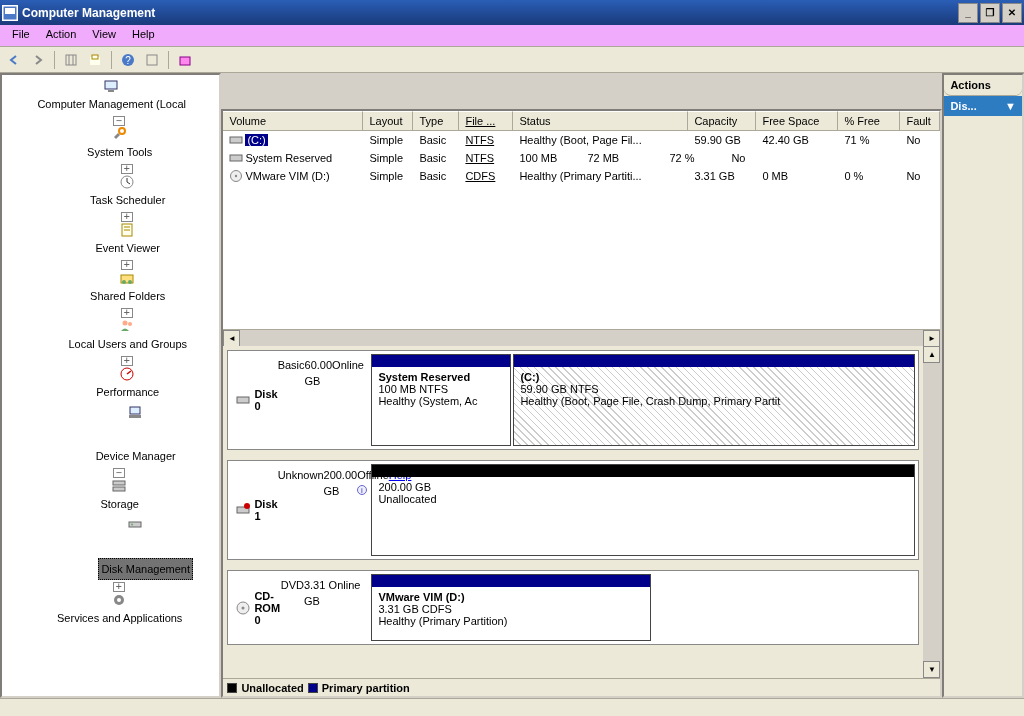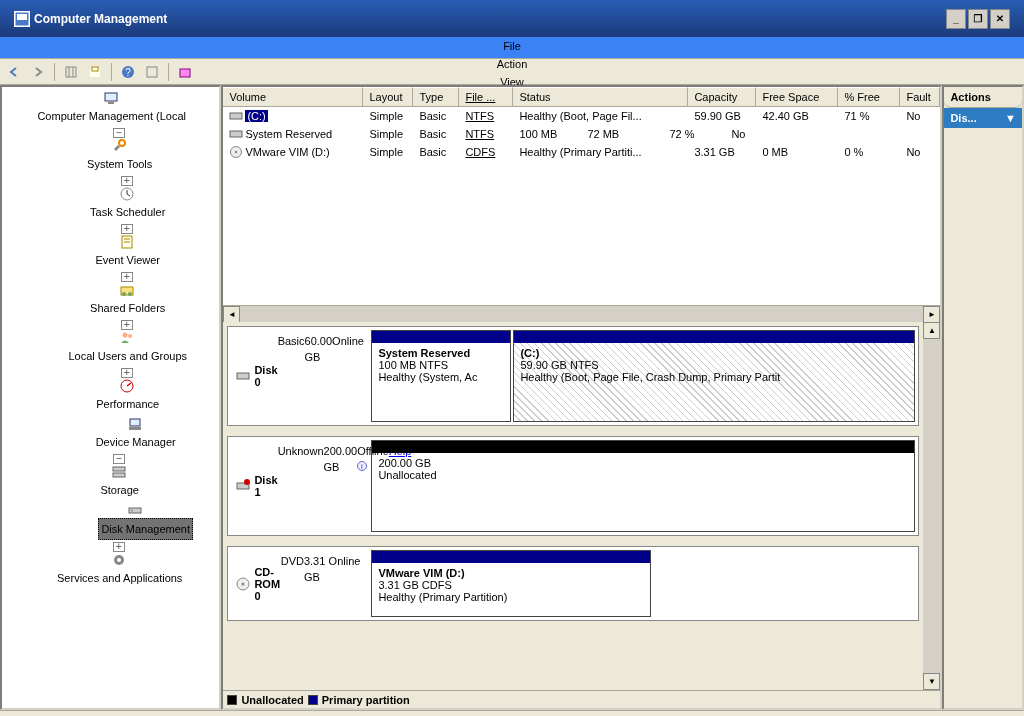--- a/index.html
+++ b/index.html
@@ -1,50 +1,50 @@
 <!DOCTYPE html>
 <html><head>
 <meta charset="utf-8">
 <style>
 * { box-sizing: border-box; margin: 0; padding: 0; }
 body { font-family: Tahoma, Verdana, sans-serif; font-size: 11px; background: #d4d0c8; width: 1024px; height: 716px; overflow: hidden; }
 
 
-.titlebar { height: 37px; background: linear-gradient(to bottom, #2a5eb6, #1a3a7a); display: flex; align-items: center; padding: 0 14px; color: #fff; font-weight: bold; }
+.titlebar { height: 25px; background: linear-gradient(to bottom, #2a5eb6, #1a3a7a); display: flex; align-items: center; padding: 0 2px; color: #fff; font-weight: bold; }
 .titlebar-icon { width: 16px; height: 16px; margin-right: 4px; background: #fff; display: inline-block; }
 .titlebar-title { flex: 1; font-size: 12px; }
 .window-btns { display: flex; gap: 2px; }
 .window-btn { width: 20px; height: 20px; background: #d4d0c8; border: 1px solid #888; display: flex; align-items: center; justify-content: center; font-family: Arial; font-size: 10px; font-weight: bold; color: #000; }
 
 
-.menubar { height: 22px; background: #3b82f6; display: flex; align-items: center; padding: 0 4px; border-bottom: 1px solid #aca899; flex-direction: column; }
+.menubar { height: 22px; background: #f0abfc; display: flex; align-items: flex-start; padding: 0 4px; border-bottom: 1px solid #aca899; }
 .menubar span { padding: 3px 8px; cursor: default; }
 
 
 .toolbar { height: 26px; background: #ece9d8; display: flex; align-items: center; padding: 0 4px; border-bottom: 1px solid #aca899; gap: 4px; }
 .tb-btn { width: 20px; height: 20px; display: flex; align-items: center; justify-content: center; }
 .tb-sep { width: 1px; height: 18px; background: #aca899; margin: 0 2px; }
 
 
 .content { display: flex; height: calc(100% - 25px - 22px - 26px - 18px); }
 
 
 .tree-panel { width: 250px; background: #fff; border: 2px inset #d4d0c8; overflow: auto; padding: 2px; }
 .tree-node { display: flex; align-items: center; padding: 1px 0; white-space: nowrap; line-height: 18px; flex-direction: column; }
 .tree-expand { width: 12px; text-align: center; font-family: monospace; color: #666; cursor: default; font-size: 10px; border: 1px solid #888; height: 10px; line-height: 8px; margin-right: 2px; }
 .tree-icon { width: 16px; height: 16px; margin-right: 2px; display: inline-flex; align-items: center; justify-content: center; }
 .tree-label { padding: 1px 2px; }
 .tree-label.selected { background: #737373; border: 1px dotted #000; margin-left: 20px; }
 .indent-0 { padding-left: 2px; }
 .indent-1 { padding-left: 18px; }
 .indent-2 { padding-left: 34px; }
-.indent-3 { padding-left: 50px; }
-
-
-.middle-panel { flex: 1; display: flex; flex-direction: column; border: 2px inset #d4d0c8; background: #fff; }
+.indent-3 { padding-left: 50px; gap: 26px; }
+
+
+.middle-panel { flex: 1; display: flex; flex-direction: column; border: 2px inset #d4d0c8; background: #fff; margin-top: 36px; }
 
 
 .volume-list { height: 235px; display: flex; flex-direction: column; overflow: hidden;}
 .list-header { display: flex; background: #ece9d8; border-bottom: 1px solid #aca899; }
 .list-header .col { padding: 3px 6px; border-right: 1px solid #aca899; border-top: 1px solid #fff; font-weight: normal; white-space: nowrap; overflow: hidden; }
 .list-row { display: flex; padding: 0; line-height: 18px; }
 .list-row .col { padding: 0 6px; white-space: nowrap; overflow: hidden; }
 .col-volume { width: 140px; display: flex; align-items: center; gap: 2px; }
 .col-layout { width: 50px; }
 .col-type { width: 46px; }

